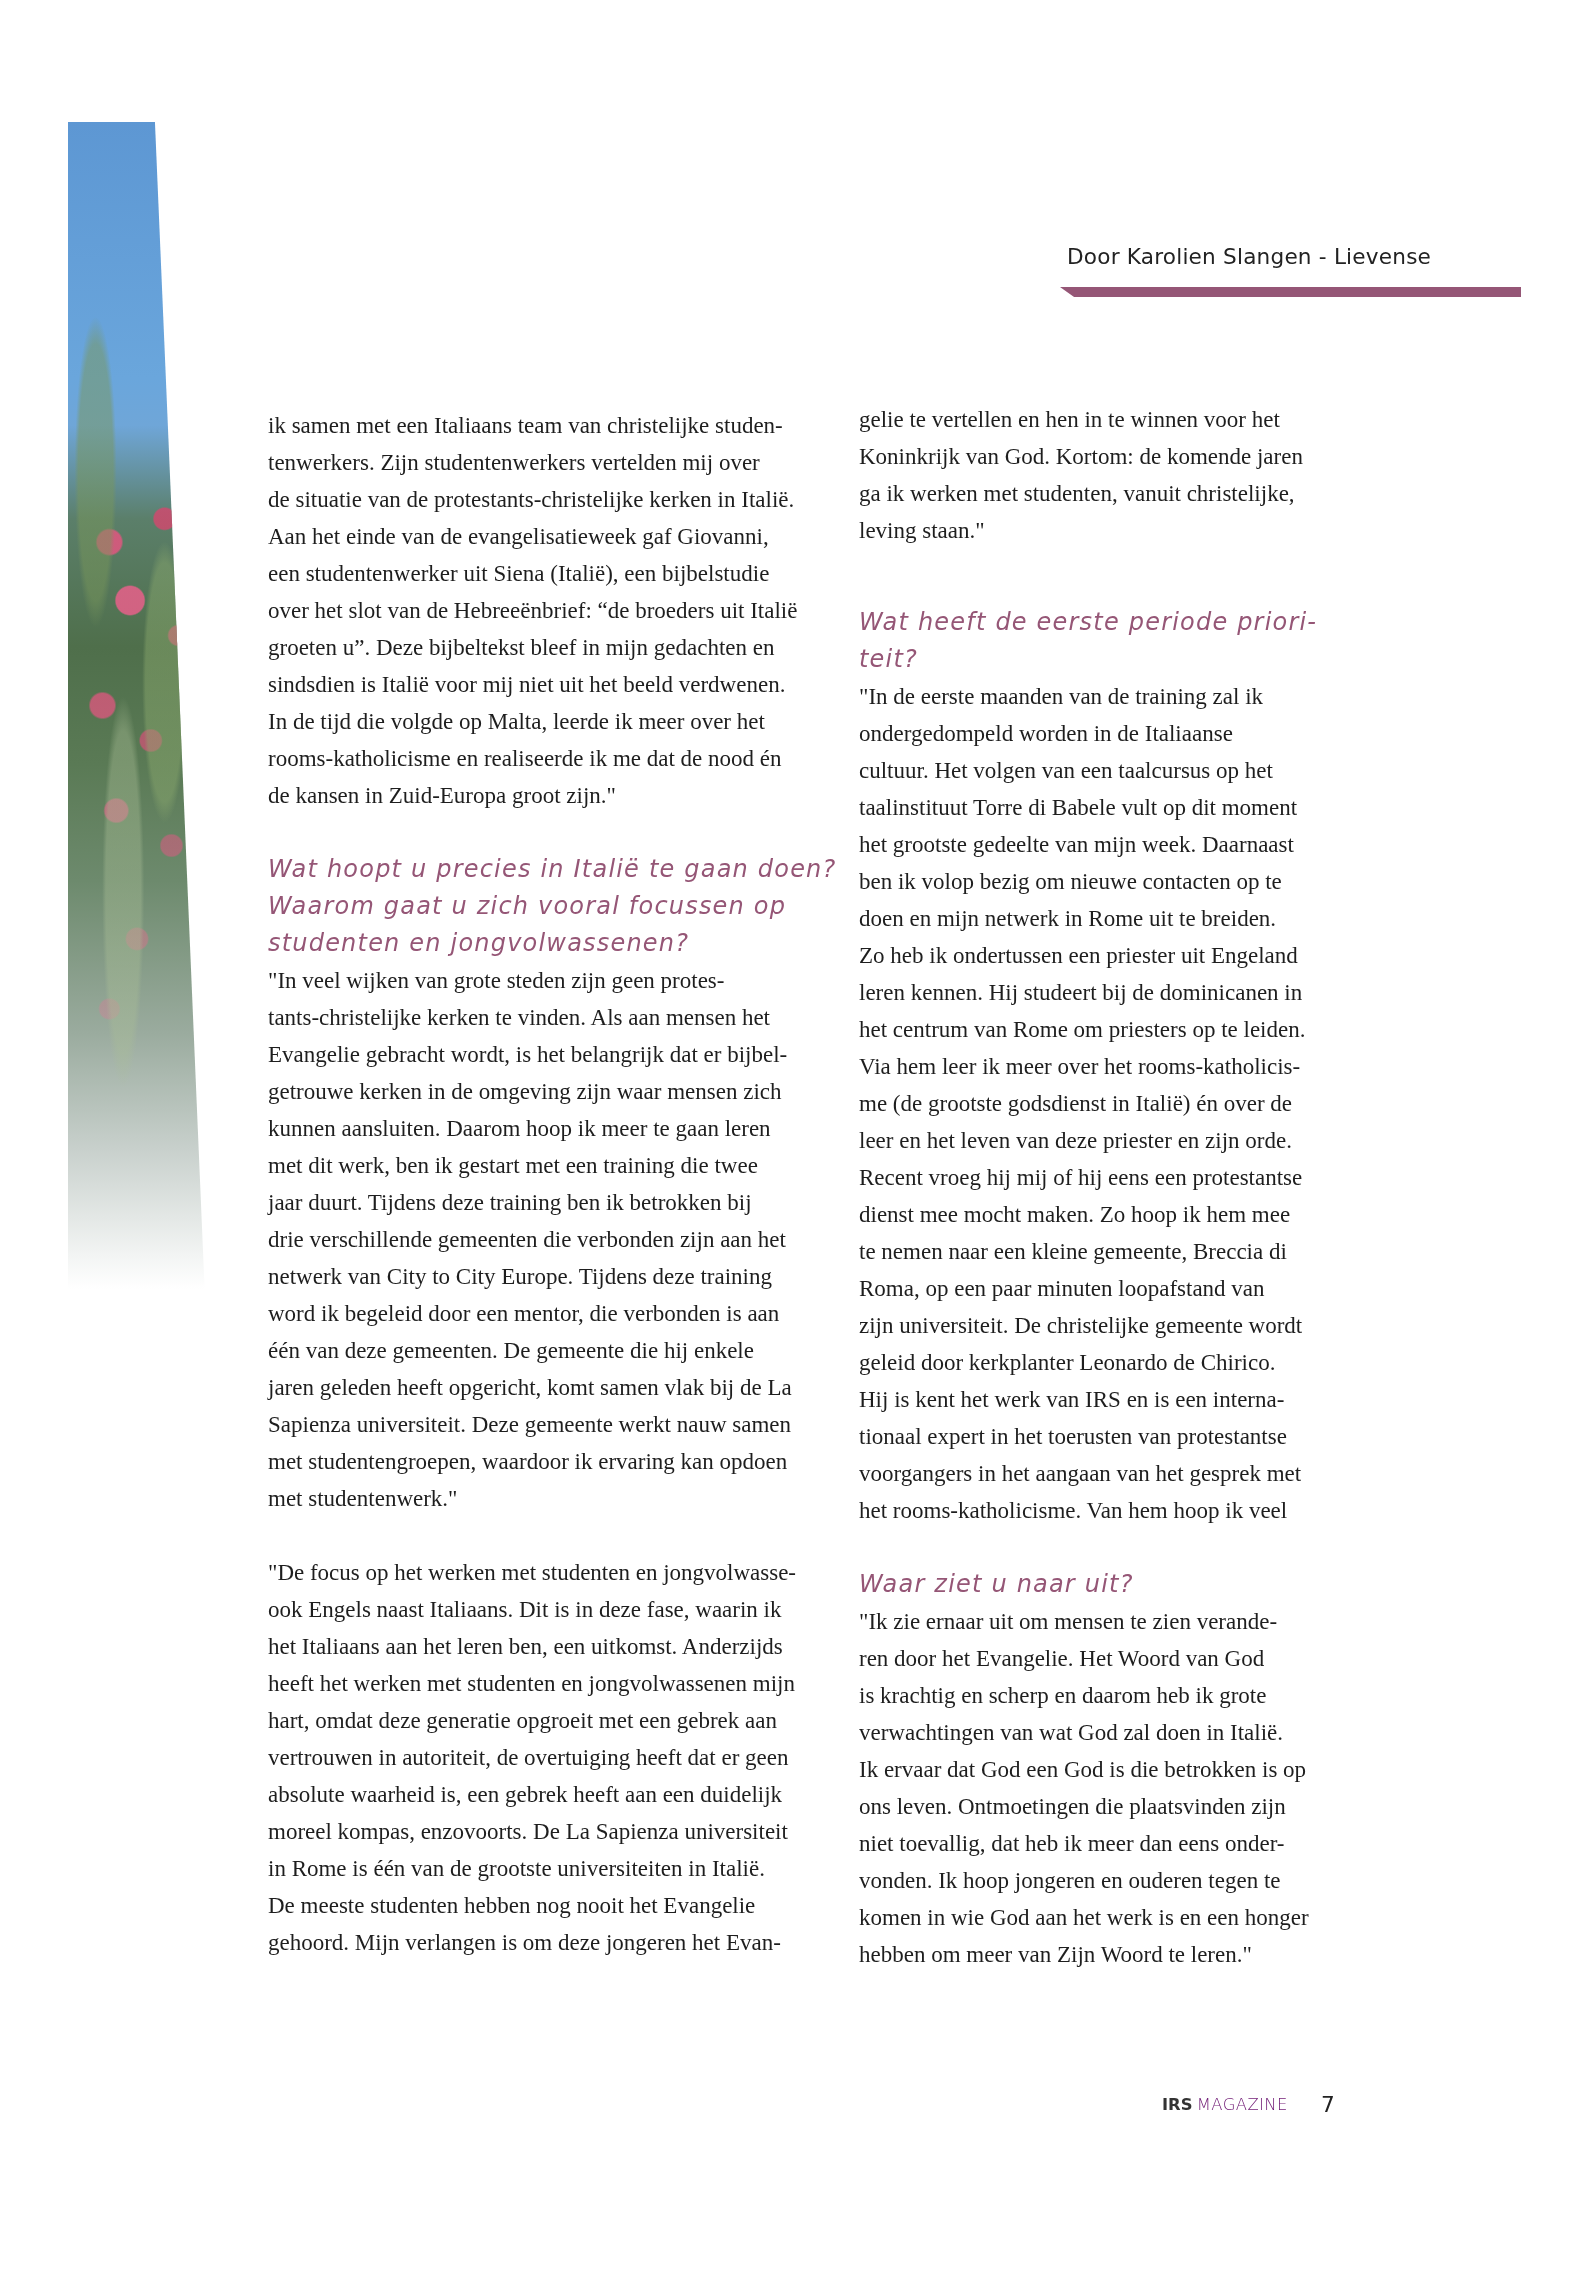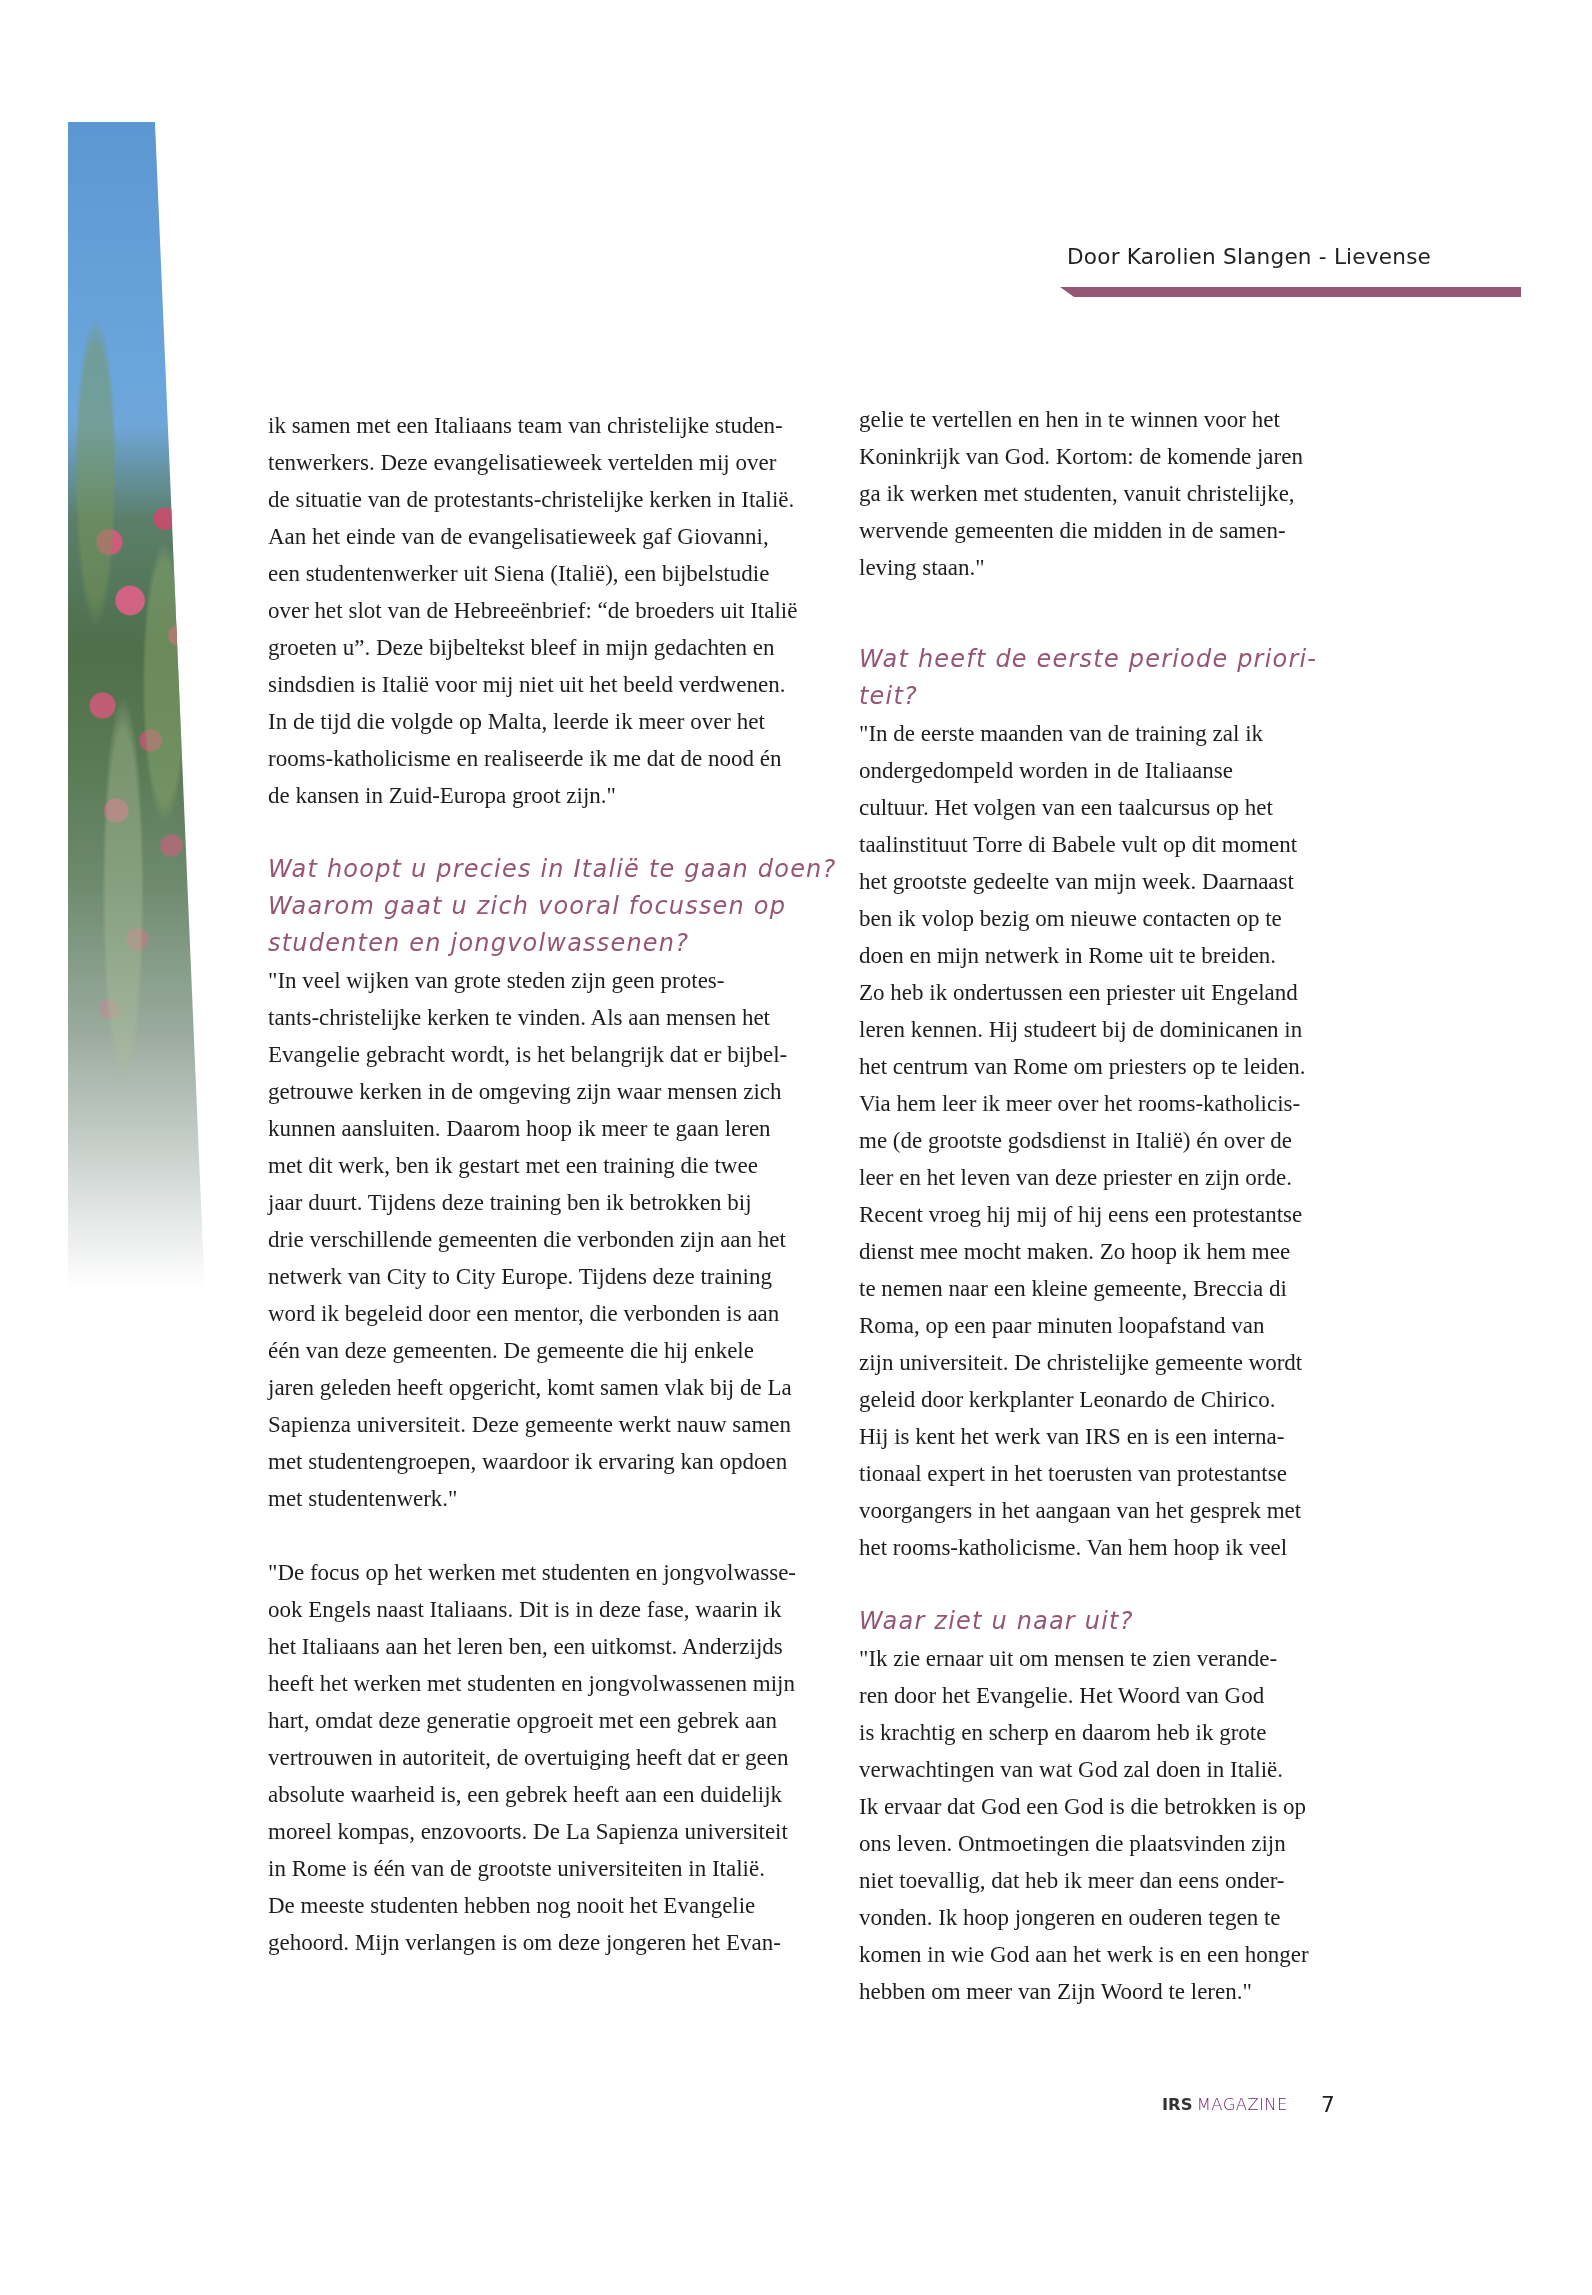--- a/index.html
+++ b/index.html
@@ -78,21 +78,21 @@
 <div class="page">
 
   <div class="photo-strip"></div>
 
   <div class="byline">Door Karolien Slangen - Lievense</div>
   <div class="byline-bar"></div>
 
   <div class="col col-left">
     <div>
       <span class="line">ik samen met een Italiaans team van christelijke studen-</span>
-      <span class="line">tenwerkers. Deze evangelisatieweek vertelden mij over</span>
+      <span class="line">tenwerkers. Zijn studentenwerkers vertelden mij over</span>
       <span class="line">de situatie van de protestants-christelijke kerken in Italië.</span>
       <span class="line">Aan het einde van de evangelisatieweek gaf Giovanni,</span>
       <span class="line">een studentenwerker uit Siena (Italië), een bijbelstudie</span>
       <span class="line">over het slot van de Hebreeënbrief: “de broeders uit Italië</span>
       <span class="line">groeten u”. Deze bijbeltekst bleef in mijn gedachten en</span>
       <span class="line">sindsdien is Italië voor mij niet uit het beeld verdwenen.</span>
       <span class="line">In de tijd die volgde op Malta, leerde ik meer over het</span>
       <span class="line">rooms-katholicisme en realiseerde ik me dat de nood én</span>
       <span class="line">de kansen in Zuid-Europa groot zijn."</span>
     </div>
@@ -133,21 +133,20 @@
       <span class="line">De meeste studenten hebben nog nooit het Evangelie</span>
       <span class="line">gehoord. Mijn verlangen is om deze jongeren het Evan-</span>
     </div>
   </div>
 
   <div class="col col-right">
     <div>
       <span class="line">gelie te vertellen en hen in te winnen voor het</span>
       <span class="line">Koninkrijk van God. Kortom: de komende jaren</span>
       <span class="line">ga ik werken met studenten, vanuit christelijke,</span>
-      <span class="line">wervende gemeenten die midden in de samen-</span>
       <span class="line">leving staan."</span>
     </div>
     <span class="gap" style="height:55px"></span>
     <div>
       <span class="heading">Wat heeft de eerste periode priori-</span>
       <span class="heading">teit?</span>
     </div>
     <div>
       <span class="line">"In de eerste maanden van de training zal ik</span>
       <span class="line">ondergedompeld worden in de Italiaanse</span>

